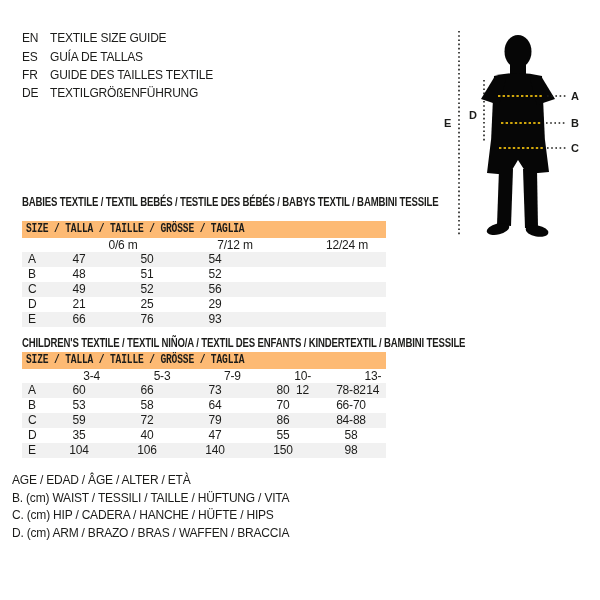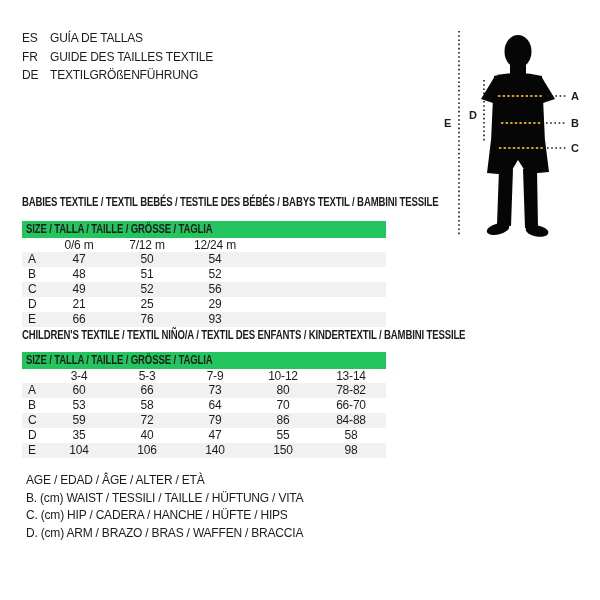--- a/index.html
+++ b/index.html
@@ -11,37 +11,41 @@
   
   .lang{position:absolute;left:22px;top:29px;}
   .lang-row{display:flex;height:18.4px;align-items:center;}
   .lang-code{width:28px;}
   .lang-label{white-space:nowrap;}
   
   .sec-title{position:absolute;left:22px;font-weight:bold;white-space:nowrap;}
   .cond{display:inline-block;transform:scaleX(0.80);transform-origin:0 50%;white-space:nowrap;}
   
   .table{position:absolute;left:22px;width:364px;}
-  .t-bar{height:17px;background:#22c55e;font-weight:bold;padding-left:4px;line-height:17px;}
-  .t-head{display:flex;height:14px;line-height:14px;}
+  .t-bar{height:17px;background:#fdba74;font-weight:bold;padding-left:4px;line-height:17px;font-family:Liberation Mono, monospace;}
+  .t-head{display:flex;height:14px;line-height:14px;gap:44px;}
   .t-row{display:flex;height:15px;line-height:15px;}
   .t-row.alt{background:#f1f1f1;}
   .lbl{width:17px;padding-left:6px;box-sizing:content-box;}
   .c{width:68px;text-align:center;}
   
-  .legend{position:absolute;left:26px;top:472px;}
+  .legend{position:absolute;left:12px;top:472px;}
   .legend-line{height:17.6px;line-height:17.6px;white-space:nowrap;}
   
   .figure{position:absolute;left:436px;top:25px;width:164px;height:215px;}
   .figure text{font-family:"Liberation Sans",sans-serif;font-weight:bold;font-size:11px;fill:#1c1c1a;letter-spacing:0;}
 </style>
 </head>
 <body>
 
 <div class="lang">
+  <div class="lang-row">
+    <span class="lang-code">EN</span>
+    <span class="lang-label">TEXTILE SIZE GUIDE</span>
+  </div>
   <div class="lang-row">
     <span class="lang-code">ES</span>
     <span class="lang-label">GUÍA DE TALLAS</span>
   </div>
   <div class="lang-row">
     <span class="lang-code">FR</span>
     <span class="lang-label">GUIDE DES TAILLES TEXTILE</span>
   </div>
   <div class="lang-row">
     <span class="lang-code">DE</span>
@@ -121,21 +125,21 @@
     <div class="c">29</div>
   </div>
   <div class="t-row alt">
     <div class="lbl">E</div>
     <div class="c">66</div>
     <div class="c">76</div>
     <div class="c">93</div>
   </div>
 </div>
 
-<div class="sec-title" style="top:328px;">
+<div class="sec-title" style="top:336px;">
   <span class="cond">CHILDREN'S TEXTILE / TEXTIL NIÑO/A / TEXTIL DES ENFANTS / KINDERTEXTIL / BAMBINI TESSILE</span>
 </div>
 <div class="table" style="top:352px;">
   <div class="t-bar">
     <span class="cond">SIZE / TALLA / TAILLE / GRÖSSE / TAGLIA</span>
   </div>
   <div class="t-head">
     <div class="lbl"></div>
     <div class="c">3-4</div>
     <div class="c">5-3</div>

